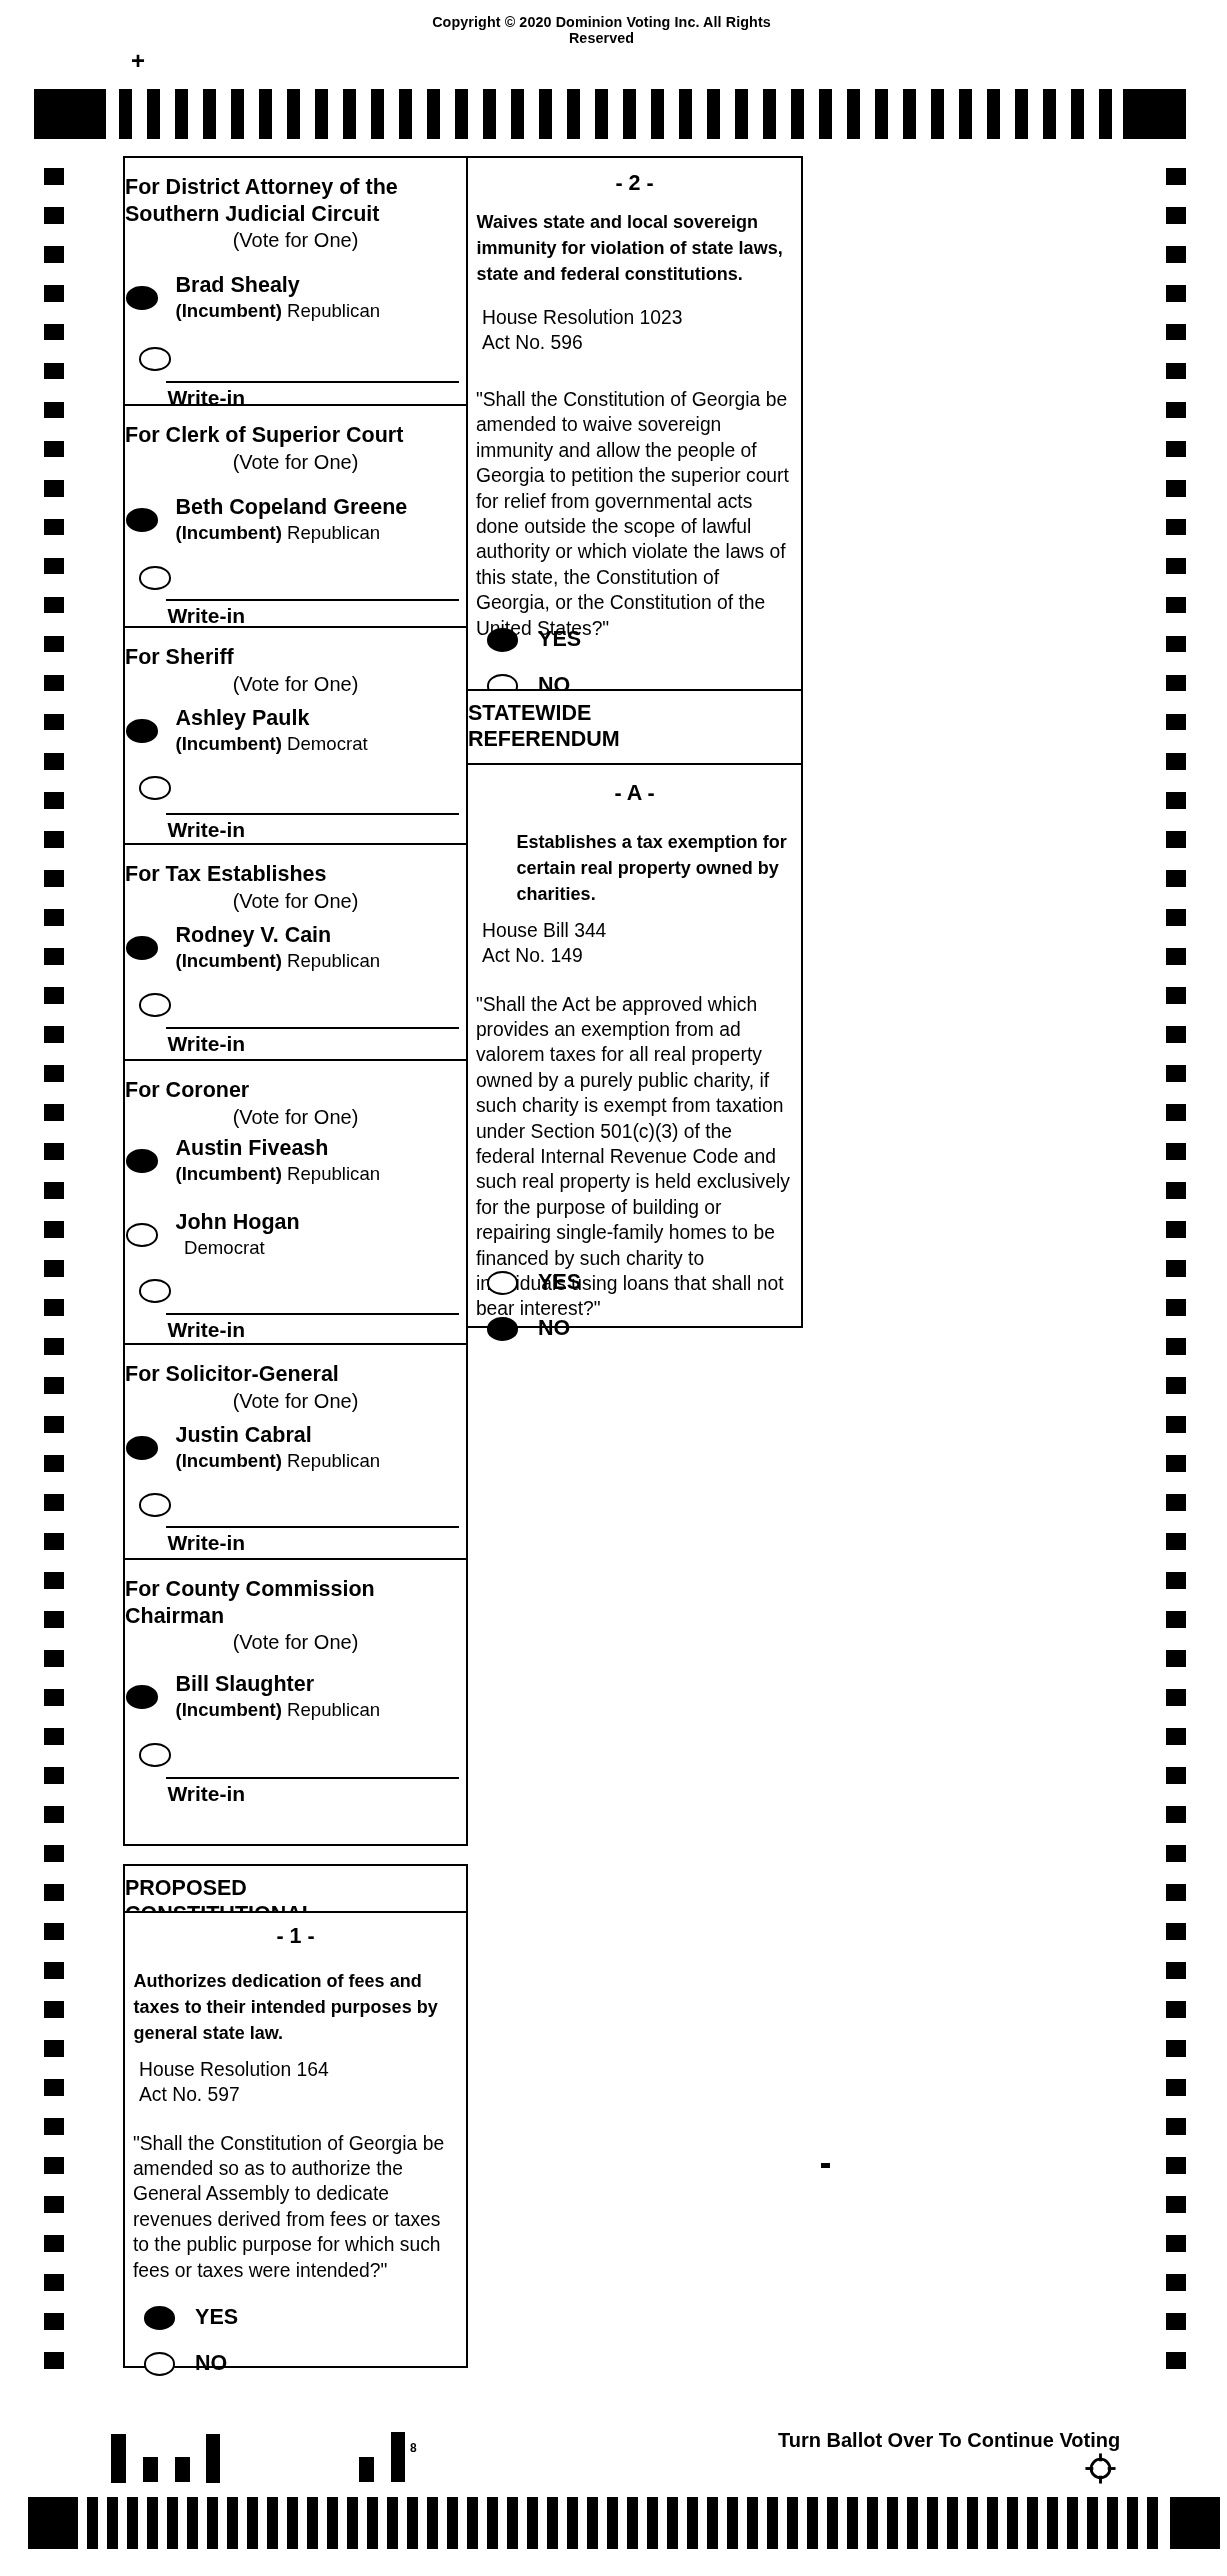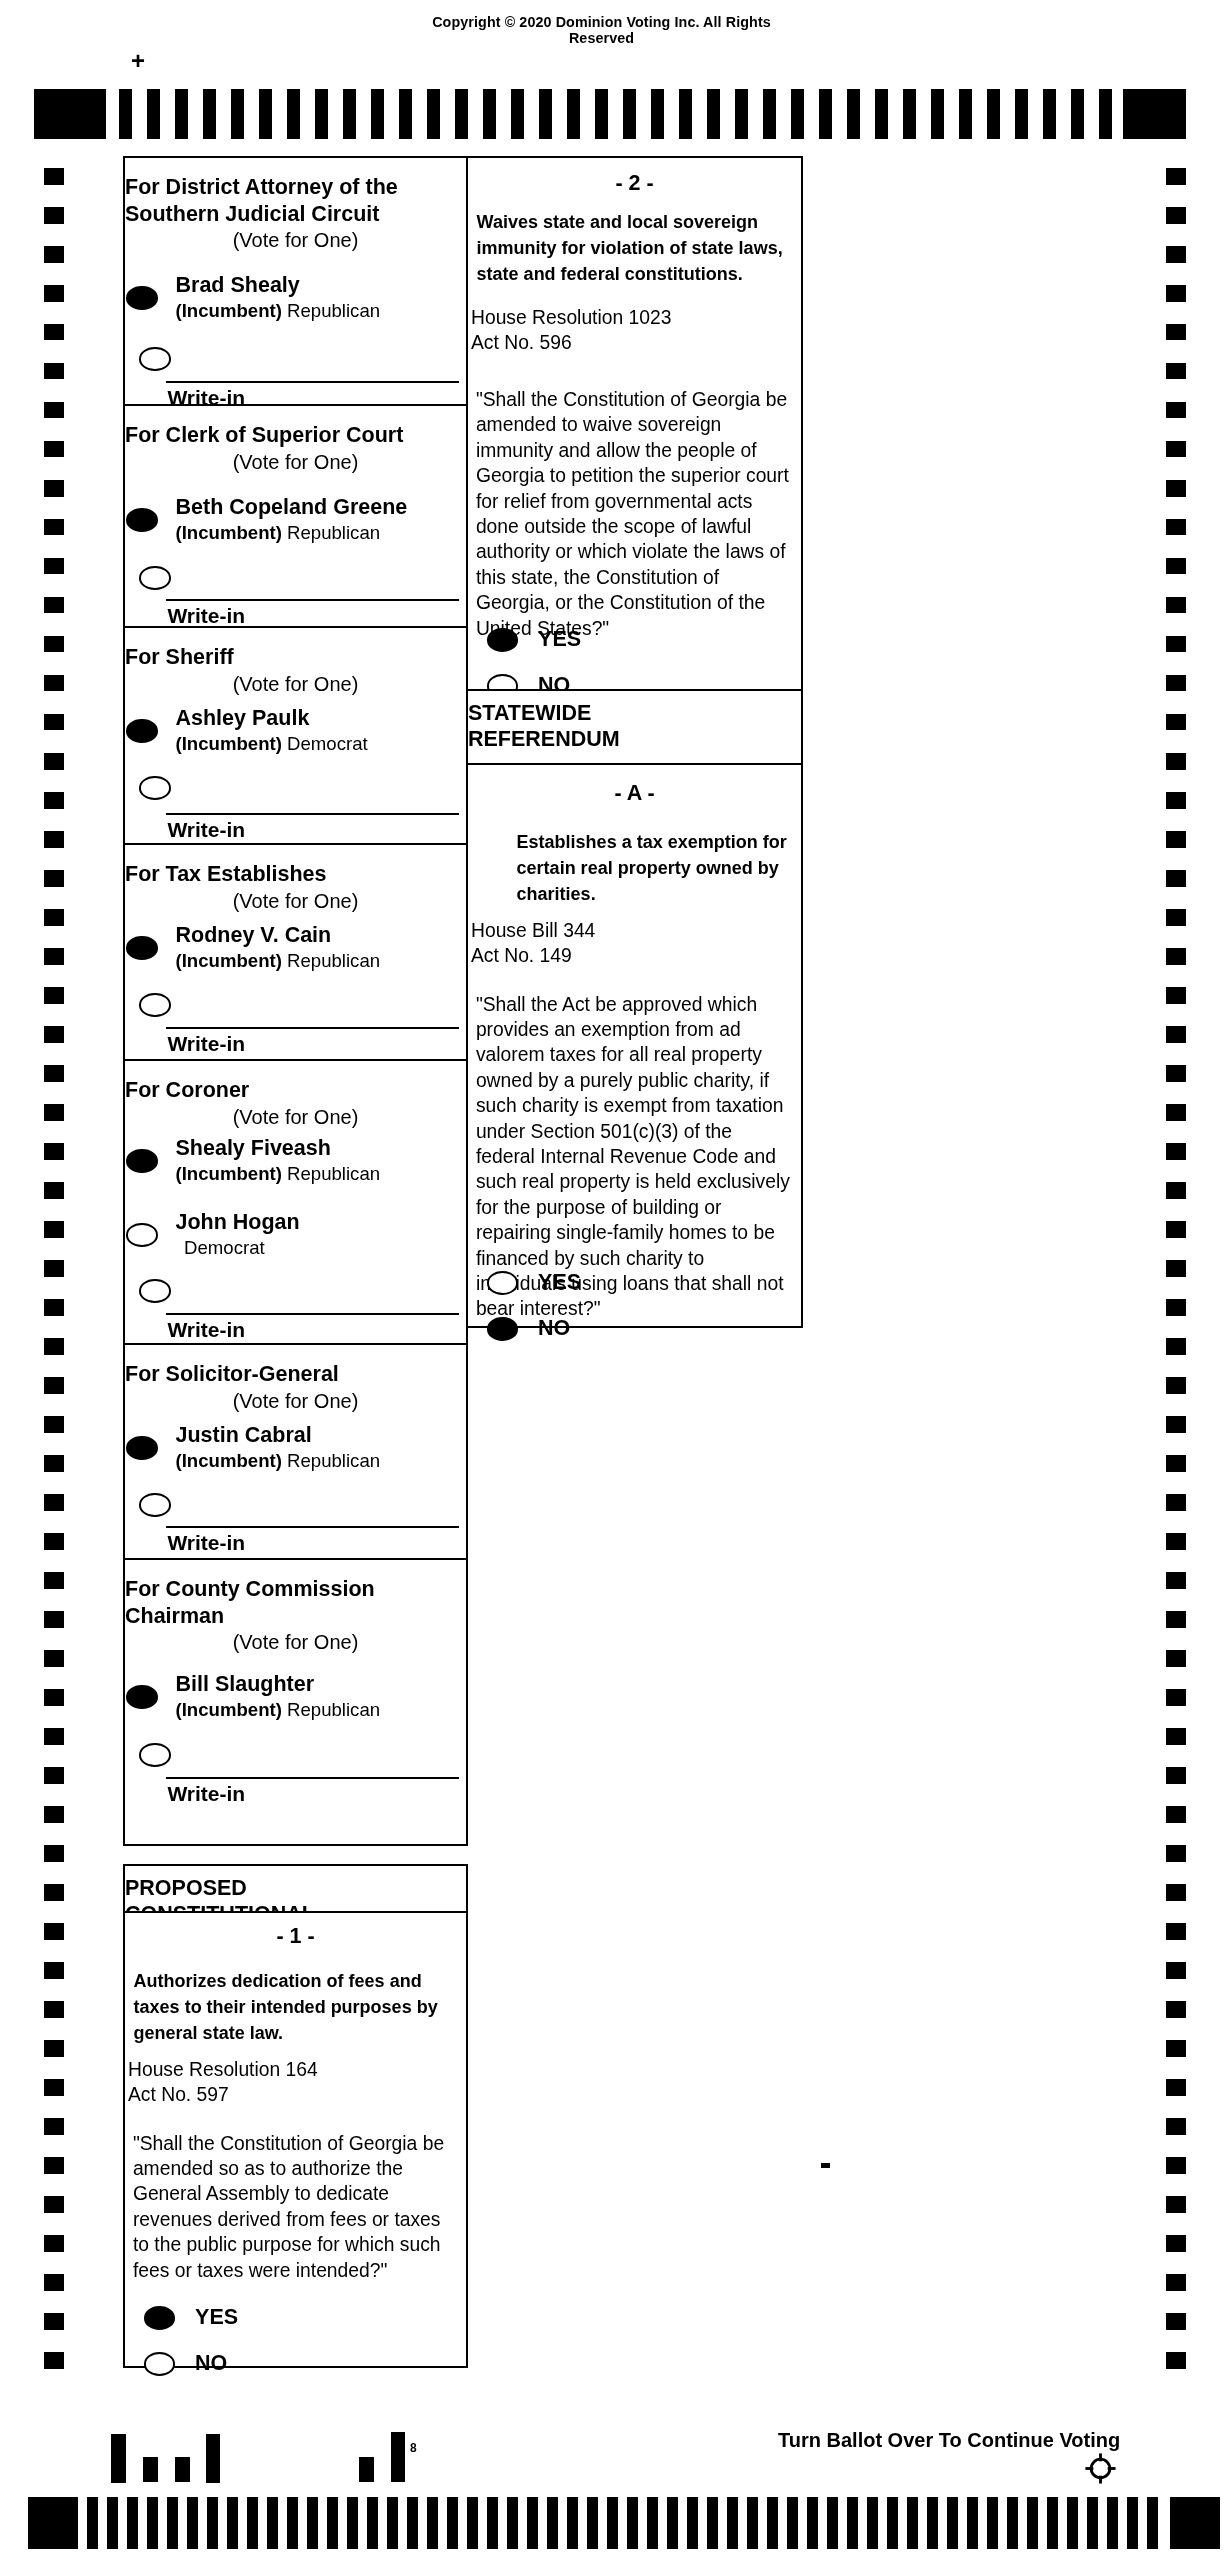--- a/index.html
+++ b/index.html
@@ -34,21 +34,21 @@
   .bubble.filled{background:#000;}
   .cand-name{font-size:21.5px;font-weight:bold;line-height:26px;}
   .cand-sub{font-size:18.6px;line-height:23px;margin-top:1.4px;}
   .inc{font-weight:bold;}
   .wbubble{position:absolute;left:14.3px;}
   .writein{position:absolute;left:41px;right:7.2px;border-top:2.1px solid #000;
     font-size:21px;font-weight:bold;padding:2.9px 0 0 1.4px;}
   
   .m-number{text-align:center;font-weight:bold;font-size:21.5px;}
   .m-summary{font-weight:bold;font-size:18px;line-height:26px;padding:0 8.6px;}
-  .m-authority{font-size:19.3px;line-height:25px;padding:0 3px;}
+  .m-authority{font-size:19.3px;line-height:25px;padding:0 14px;}
   .m-question{font-size:19.3px;line-height:25.4px;padding:0 7.9px;}
   .m-options{position:absolute;left:18.6px;}
   .opt-row{display:flex;align-items:center;gap:20px;margin-bottom:21px;}
   .opt-label{font-size:21.5px;font-weight:bold;}
   .headerbox{font-weight:bold;font-size:21.5px;line-height:26.5px;
     padding-top:8.6px;}
   
   .turnover{position:absolute;left:778px;top:2429px;width:319px;
     font-size:20px;font-weight:bold;white-space:nowrap;}
   .regmark{position:absolute;left:1084px;top:2452px;width:33px;height:33px;}
@@ -130,21 +130,21 @@
 </section>
 
 <section class="contest leftcol" style="top:1059px;height:287px;">
   <div class="c-title">
     <div>For Coroner</div>
   </div>
   <div class="c-votefor">(Vote for One)</div>
   <div class="cand" style="top:74px;">
     <div class="bubble filled"></div>
     <div>
-      <div class="cand-name">Shealy Fiveash</div>
+      <div class="cand-name">Austin Fiveash</div>
       <div class="cand-sub"><span class="inc">(Incumbent)</span> <span>Republican</span></div>
     </div>
   </div>
   <div class="cand" style="top:148px;">
     <div class="bubble"></div>
     <div>
       <div class="cand-name">John Hogan</div>
       <div class="cand-sub" style="padding-left:8.6px;"><span>Democrat</span></div>
     </div>
   </div>

